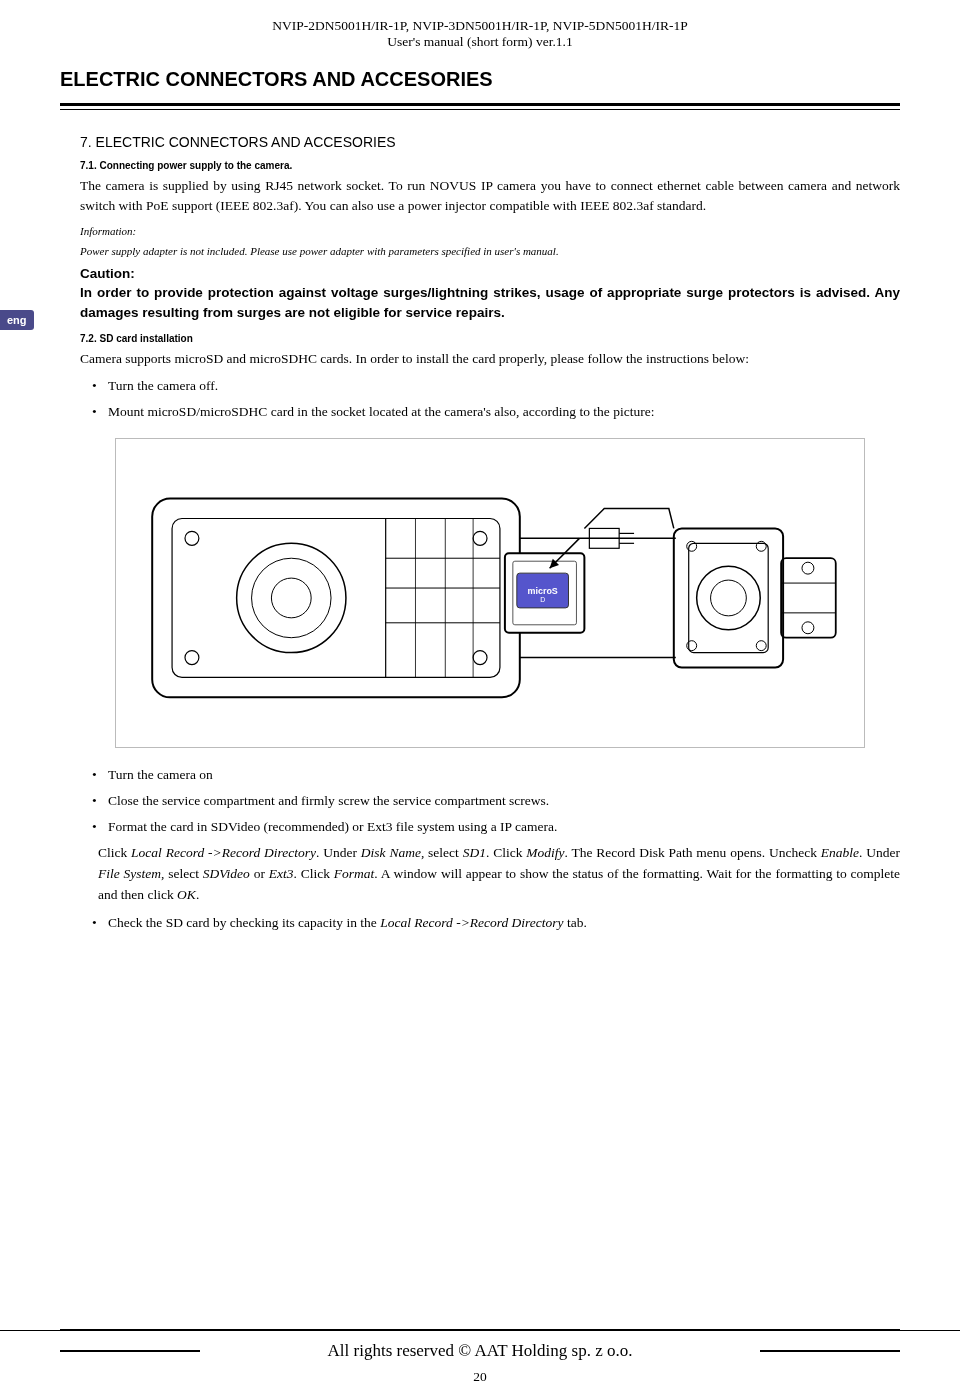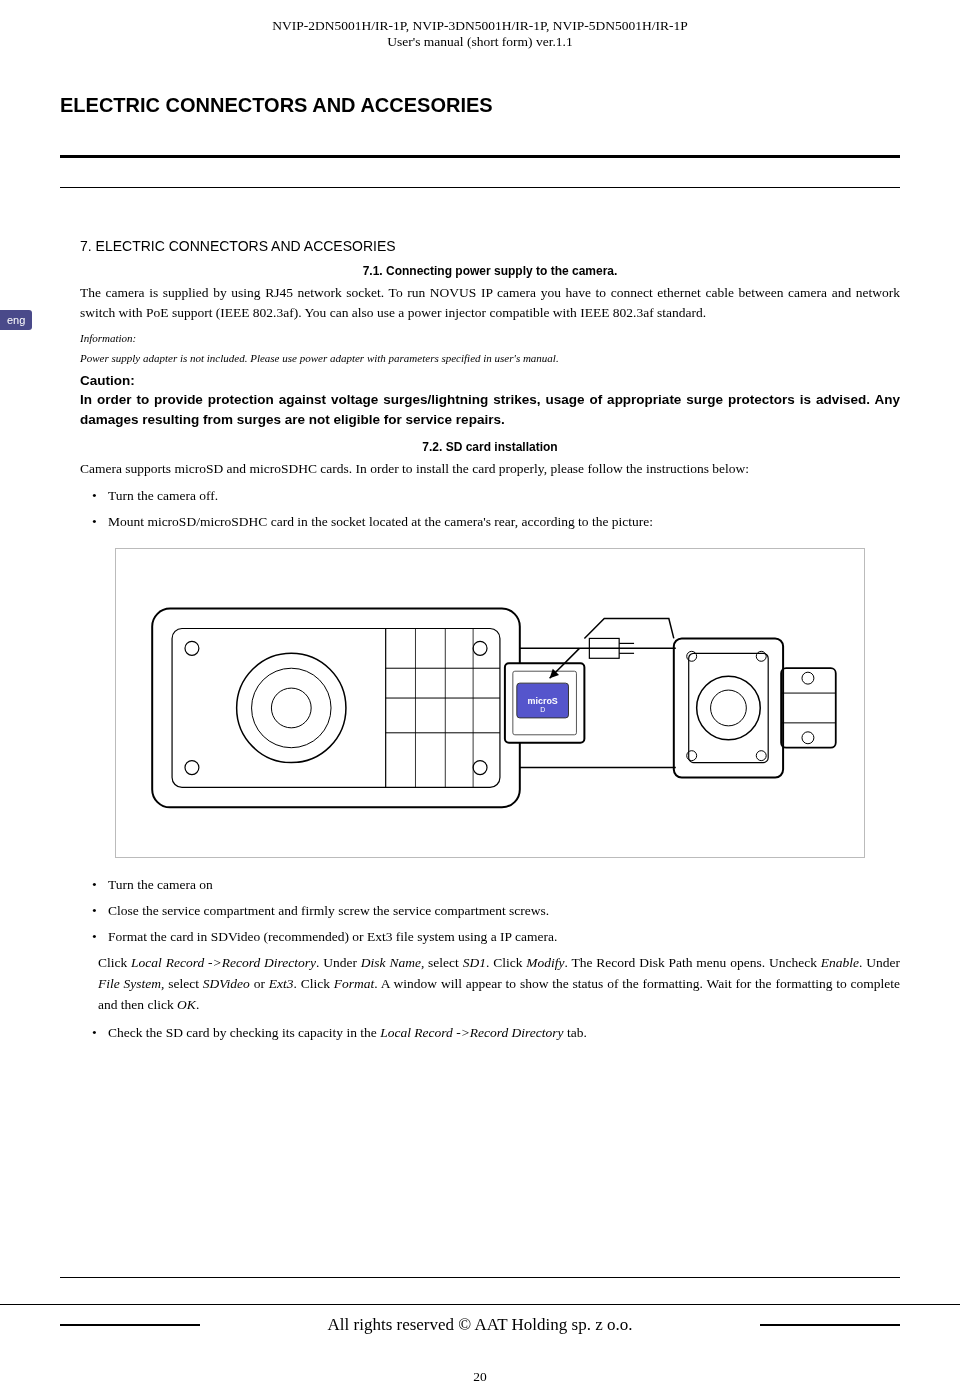--- a/index.html
+++ b/index.html
@@ -10,37 +10,36 @@
       color: #000;
       width: 960px;
       min-height: 1391px;
     }
     .page {
       width: 960px;
       min-height: 1391px;
       position: relative;
       display: flex;
       flex-direction: column;
-      gap: 26px;
     }
     .header {
       text-align: center;
       padding: 18px 60px 8px 60px;
       font-size: 13.5px;
     }
     .lang-tab {
       position: absolute;
       left: 0;
       top: 310px;
       background: #4a4a8a;
       color: #fff;
       font-size: 11px;
       padding: 4px 7px;
       font-family: Arial, sans-serif;
-      font-weight: normal;
+      font-weight: bold;
       writing-mode: horizontal-tb;
       border-radius: 0 3px 3px 0;
     }
     .main-title {
       font-family: Arial, sans-serif;
       font-size: 20px;
       font-weight: bold;
       padding: 10px 60px 8px 60px;
     }
     .top-rule {
@@ -58,24 +57,23 @@
       padding: 10px 60px 10px 80px;
     }
     .section-title {
       font-family: Arial, sans-serif;
       font-size: 14px;
       font-weight: normal;
       margin: 14px 0 6px 0;
     }
     .subsection-title {
       font-family: Arial, sans-serif;
-      font-size: 12px;
+      font-size: 10px;
       font-weight: bold;
       margin: 10px 0 5px 0;
-      text-align: center;
     }
     .body-text {
       font-size: 13.5px;
       line-height: 1.5;
       text-align: justify;
       margin-bottom: 6px;
     }
     .italic-text {
       font-style: italic;
       font-size: 11px;
@@ -187,21 +185,21 @@
     <div class="italic-text">Information:</div>
     <div class="italic-text">Power supply adapter is not included. Please use power adapter with parameters specified in user's manual.</div>
     <div class="caution-label">Caution:</div>
     <div class="caution-text">In order to provide protection against voltage surges/lightning strikes, usage of appropriate surge protectors is advised. Any damages resulting from surges are not eligible for service repairs.</div>
 
     <div class="subsection-title">7.2. SD card installation</div>
     <div class="body-text">Camera supports microSD and microSDHC cards. In order to install the card properly, please follow the instructions below:</div>
 
     <ul class="bullet-list">
       <li>Turn the camera off.</li>
-      <li>Mount microSD/microSDHC card in the socket located at the camera's rear, according to the picture:</li>
+      <li>Mount microSD/microSDHC card in the socket located at the camera's also, according to the picture:</li>
     </ul>
 
     <div class="diagram-container">
       <svg width="750" height="310" viewBox="0 0 750 310" xmlns="http://www.w3.org/2000/svg" style="border: 1.5px solid #bbb; background:#fff;">
 
         <rect x="35" y="60" width="370" height="200" rx="18" ry="18" fill="none" stroke="#000" stroke-width="2"></rect>
 
         <rect x="55" y="80" width="330" height="160" rx="10" ry="10" fill="none" stroke="#000" stroke-width="1.2"></rect>
 
         <circle cx="175" cy="160" r="55" fill="none" stroke="#000" stroke-width="1.5"></circle>

